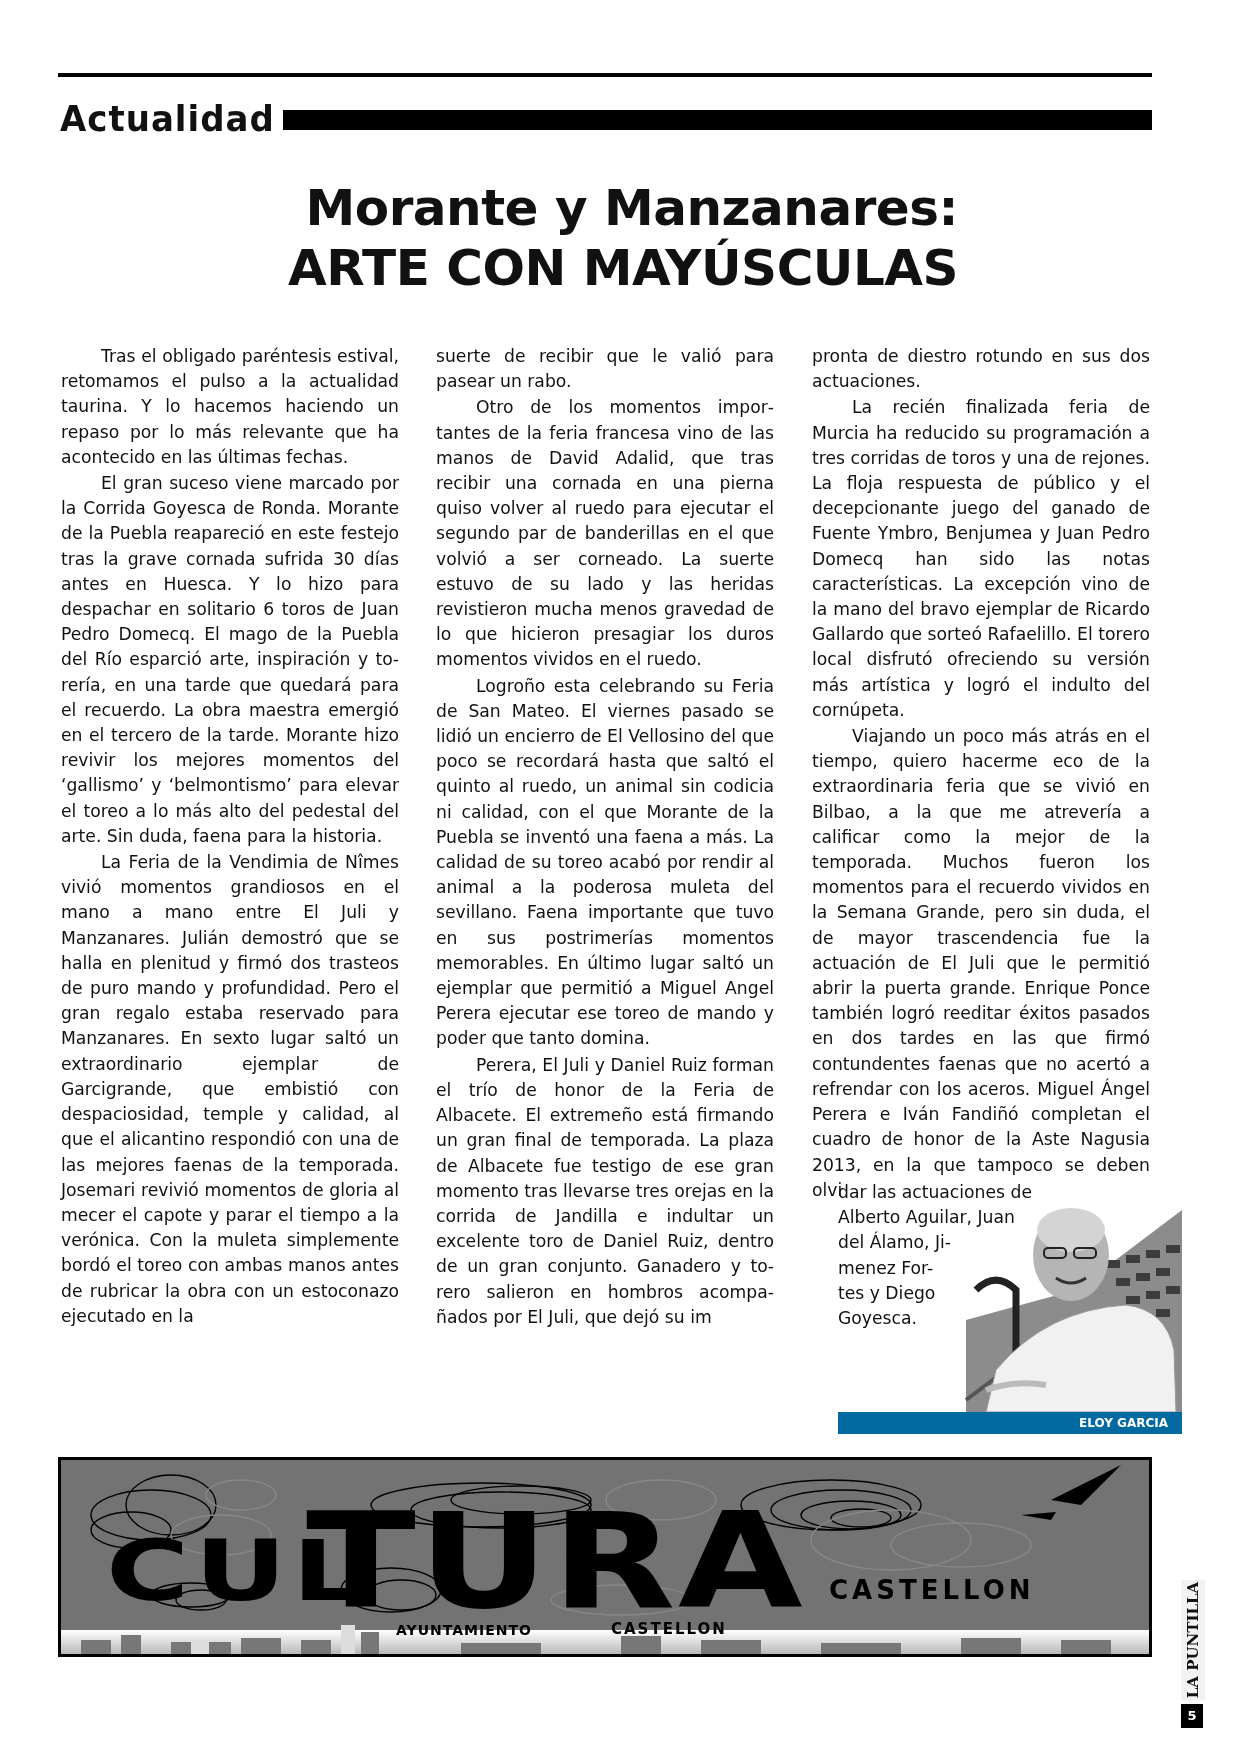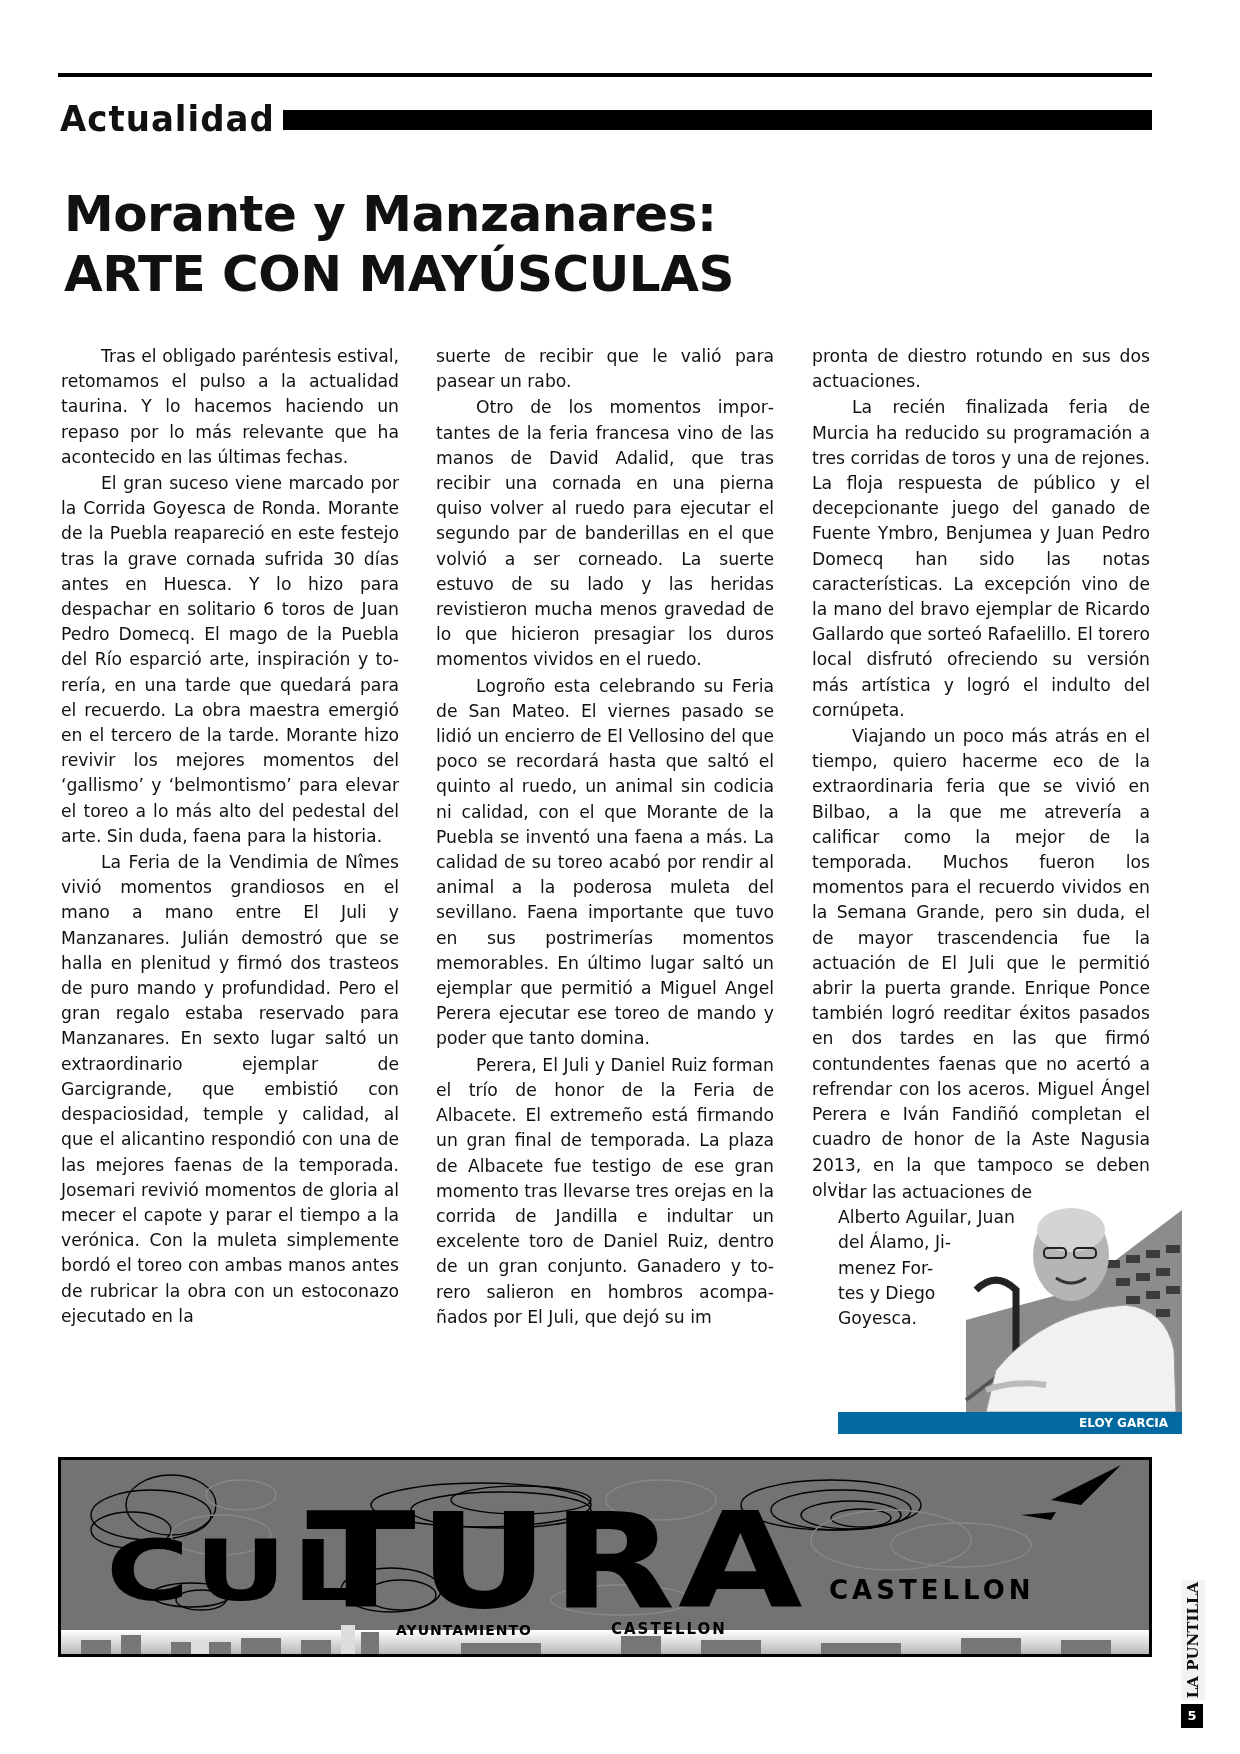--- a/index.html
+++ b/index.html
@@ -79,21 +79,21 @@
 </head>
 <body>
 
 <div class="top-rule"></div>
 
 <div class="section-head">
   <span class="section-title">Actualidad</span>
   <span class="section-bar"></span>
 </div>
 
-<h1 class="headline" style="margin:6px;">
+<h1 class="headline" style="margin:0;text-align:right;">
   <div>Morante y Manzanares:</div>
   <div>ARTE CON MAYÚSCULAS</div>
 </h1>
 
 <div class="columns">
   <div class="col col1">
     <p>Tras el obligado paréntesis estival, retomamos el pulso a la actualidad taurina. Y lo hacemos haciendo un repaso por lo más re­levante que ha acontecido en las últimas fechas.</p>
     <p>El gran suceso viene marcado por la Corrida Goyesca de Ron­da. Morante de la Puebla reapa­reció en este festejo tras la grave cornada sufrida 30 días antes en Huesca. Y lo hizo para despachar en solitario 6 toros de Juan Pedro Domecq. El mago de la Puebla del Río esparció arte, inspiración y to­rería, en una tarde que quedará para el recuerdo. La obra maestra emergió en el tercero de la tarde. Morante hizo revivir los mejores momentos del ‘gallismo’ y ‘bel­montismo’ para elevar el toreo a lo más alto del pedestal del arte. Sin duda, faena para la historia.</p>
     <p>La Feria de la Vendimia de Nî­mes vivió momentos grandiosos en el mano a mano entre El Juli y Manzanares. Julián demostró que se halla en plenitud y firmó dos trasteos de puro mando y profun­didad. Pero el gran regalo estaba reservado para Manzanares. En sexto lugar saltó un extraordina­rio ejemplar de Garcigrande, que embistió con despaciosidad, tem­ple y calidad, al que el alicantino respondió con una de las mejores faenas de la temporada. Josemari revivió momentos de gloria al me­cer el capote y parar el tiempo a la verónica. Con la muleta simple­mente bordó el toreo con ambas manos antes de rubricar la obra con un estoconazo ejecutado en la</p>
   </div>

